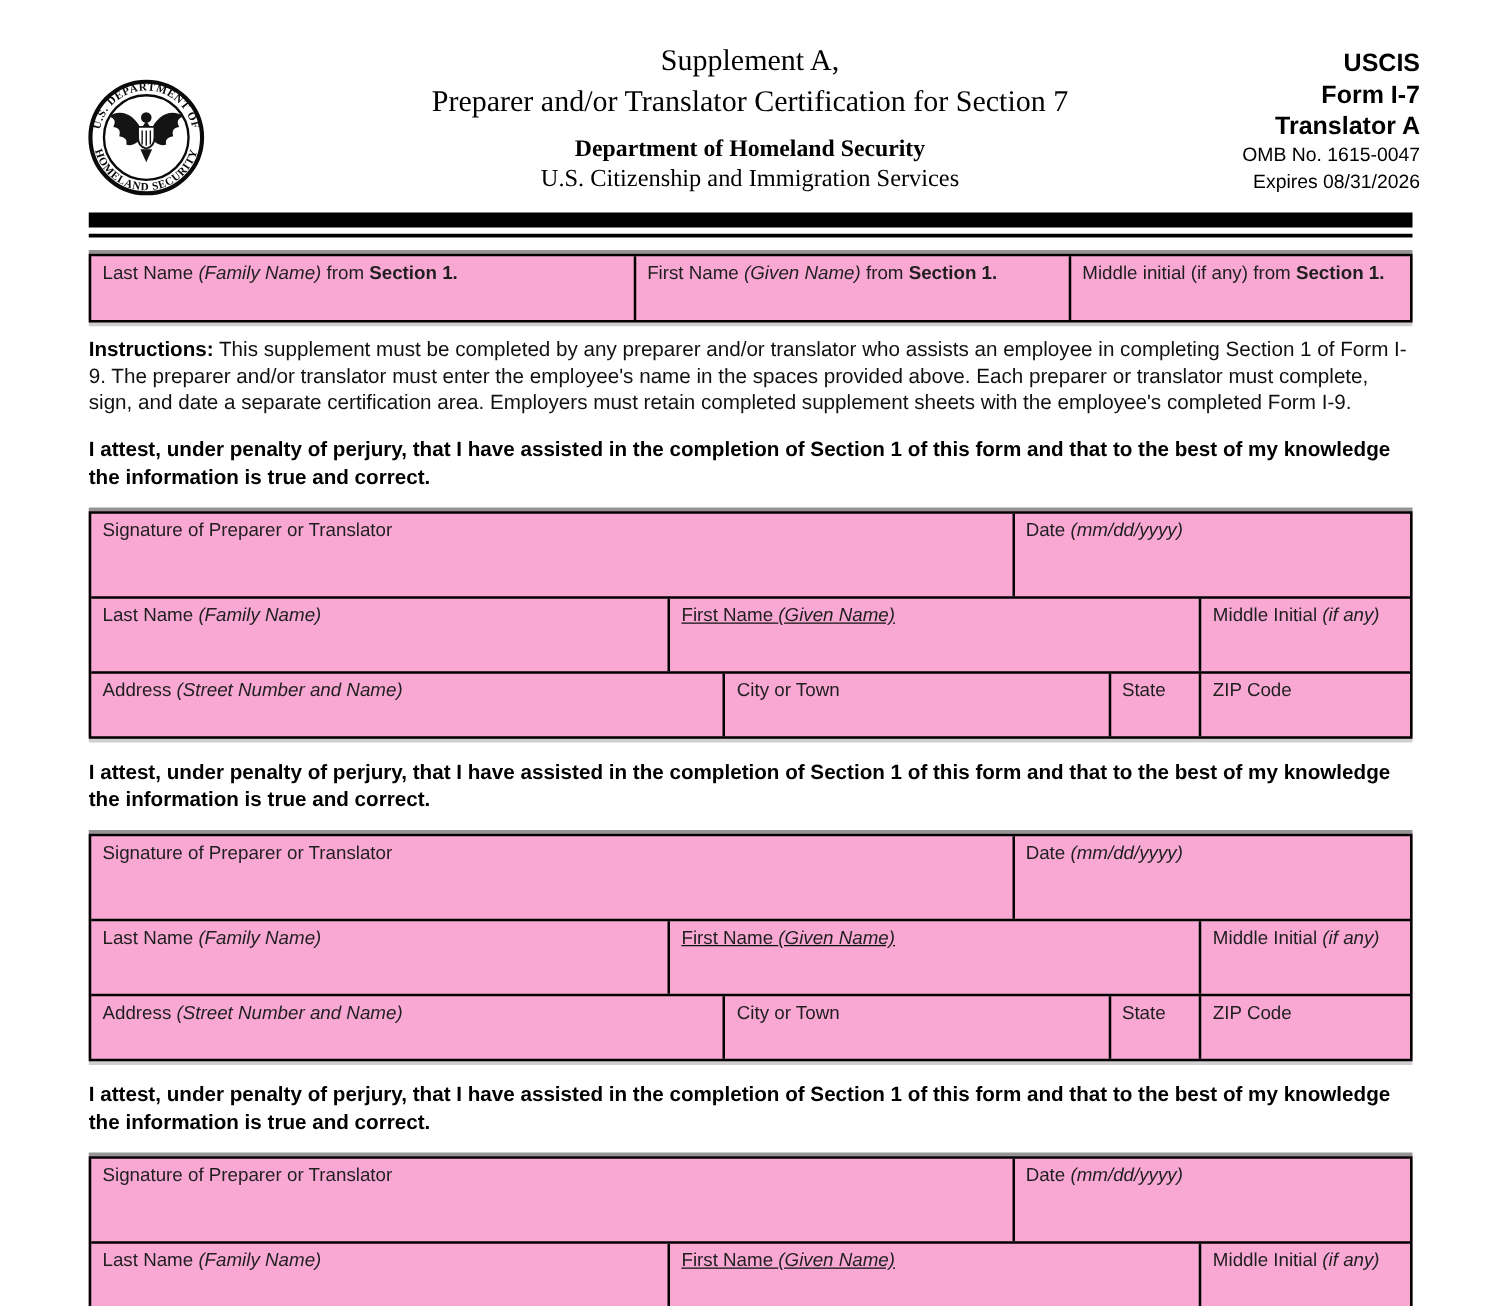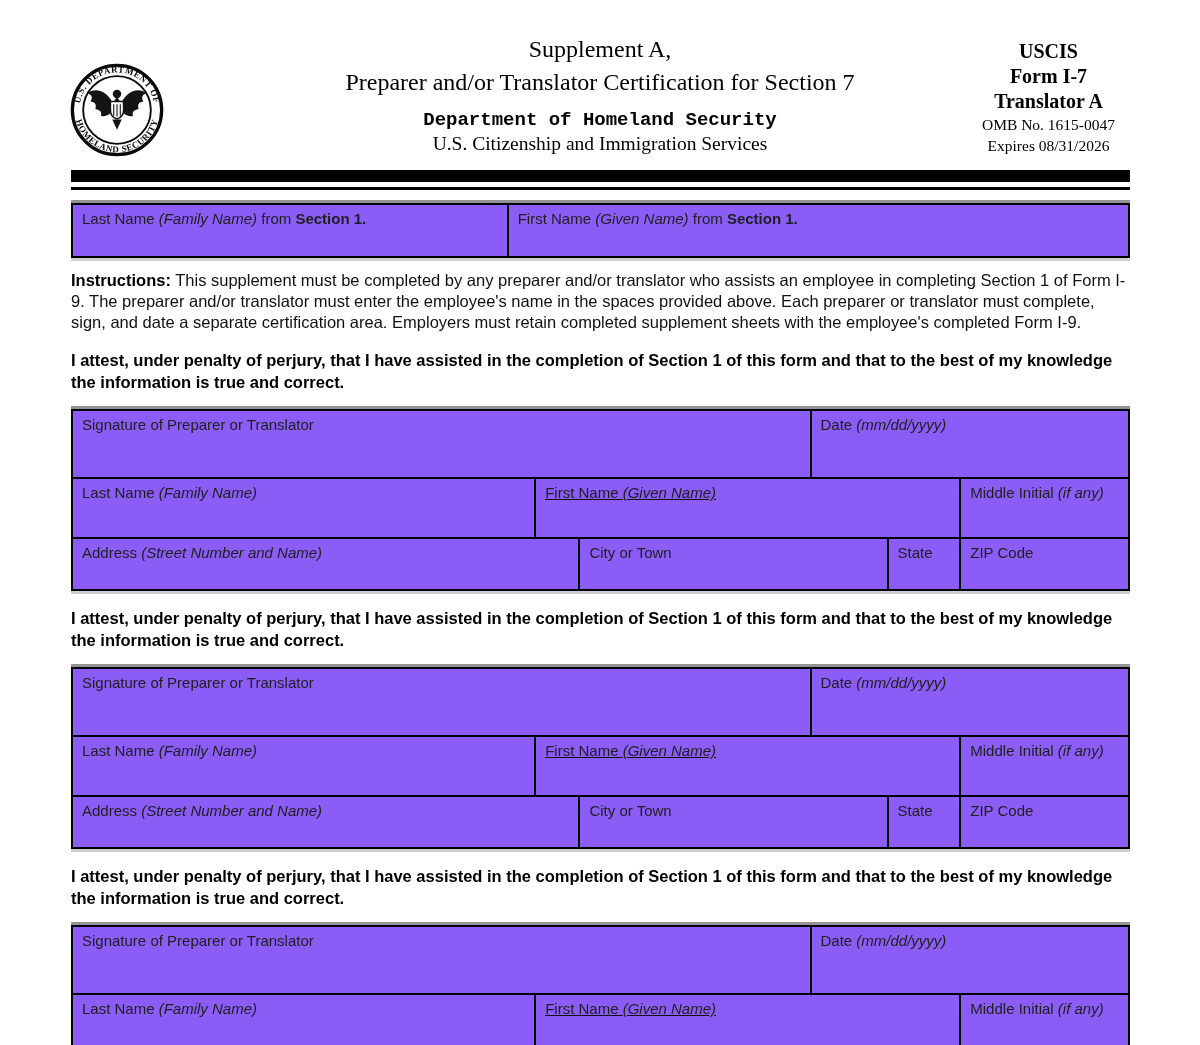--- a/index.html
+++ b/index.html
@@ -9,34 +9,34 @@
     -webkit-font-smoothing:antialiased;
   }
   .page{position:relative;width:1200px;height:1045px;background:#fff;overflow:hidden;}
 
   
   .header{position:relative;height:170px;}
   .seal{position:absolute;left:70px;top:63px;width:94px;height:94px;}
   .titles{position:absolute;left:180px;right:180px;top:33px;text-align:center;
           font-family:"Liberation Serif","DejaVu Serif",serif;color:#000;}
   .title-line{font-size:24px;font-weight:normal;line-height:33px;}
-  .dept-line{font-size:19px;font-weight:bold;line-height:24px;margin-top:9px;font-family:Liberation Mono, monospace;}
+  .dept-line{font-size:19px;font-weight:bold;line-height:24px;margin-top:9px;}
   .agency-line{font-size:19.5px;line-height:24px;}
-  .forminfo{position:absolute;right:64px;top:39px;width:175px;text-align:center;
-            font-family:Liberation Serif, serif;color:#000;}
+  .forminfo{position:absolute;right:64px;top:39px;width:175px;text-align:right;
+            font-family:Liberation Sans, sans-serif;color:#000;}
   .fi-bold{font-size:20px;font-weight:bold;line-height:25px;}
   .fi-small{font-size:15.5px;line-height:21px;}
 
   
   .bar-thick{margin:0 70px 0 71px;height:12px;background:#000;}
   .bar-thin{margin:5px 70px 0 71px;height:3px;background:#000;}
 
   
   .form-table{
-    margin:16px 70px 0 71px;border:2px solid #000;background:#8b5cf6;
+    margin:16px 70px 0 71px;border:2px solid #000;background:#f9a8d4;
     box-shadow:0 -3px 0 #949494, 0 3px 0 #cfcfcf;
   }
   .frow{display:flex;border-bottom:2px solid #000;}
   .frow:last-child{border-bottom:none;}
   .cell{border-right:2px solid #000;padding:4px 9px;box-sizing:border-box;overflow:hidden;}
   .cell:last-child{border-right:none;}
   .lbl{font-size:15px;color:#1f1f1f;line-height:19px;}
   .it{font-style:italic;}
   .bd{font-weight:bold;}
 
@@ -112,20 +112,23 @@
   <div class="bar-thin"></div>
 
   <div class="form-table emp-table">
     <div class="frow emp-row">
       <div class="cell w-e1">
         <span class="lbl"><span>Last Name </span><span class="it">(Family Name)</span><span> from </span><span class="bd">Section 1.</span></span>
       </div>
       <div class="cell w-e2">
         <span class="lbl"><span>First Name </span><span class="it">(Given Name)</span><span> from </span><span class="bd">Section 1.</span></span>
       </div>
+      <div class="cell w-e3">
+        <span class="lbl"><span>Middle initial (if any) from </span><span class="bd">Section 1.</span></span>
+      </div>
     </div>
   </div>
 
   <p class="instructions"><span class="bd">Instructions:</span><span> This supplement must be completed by any preparer and/or translator who assists an employee in completing Section 1 of Form I-9. The preparer and/or translator must enter the employee's name in the spaces provided above. Each preparer or translator must complete, sign, and date a separate certification area. Employers must retain completed supplement sheets with the employee's completed Form I-9.</span></p>
 
   <section>
     <p class="attest">I attest, under penalty of perjury, that I have assisted in the completion of Section 1 of this form and that to the best of my knowledge the information is true and correct.</p>
     <div class="form-table">
       <div class="frow sig-row">
         <div class="cell w-sig">

